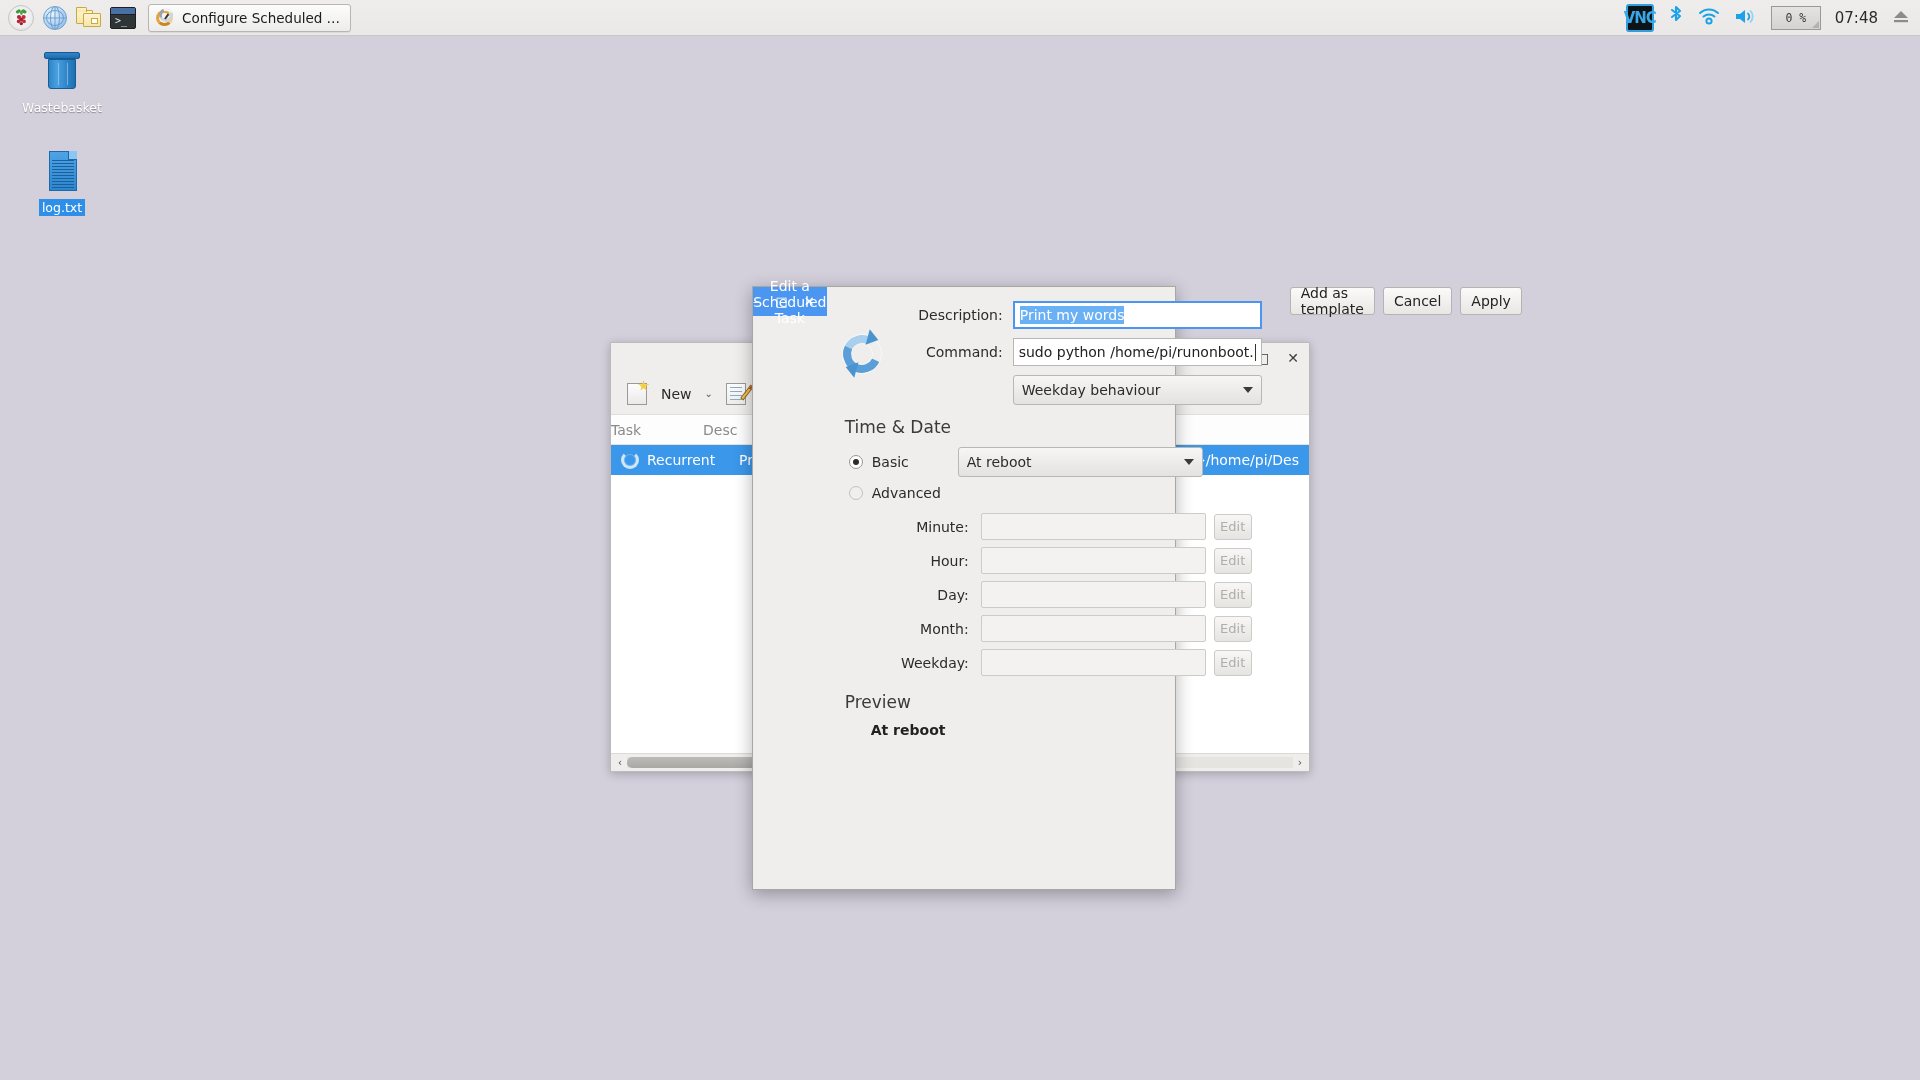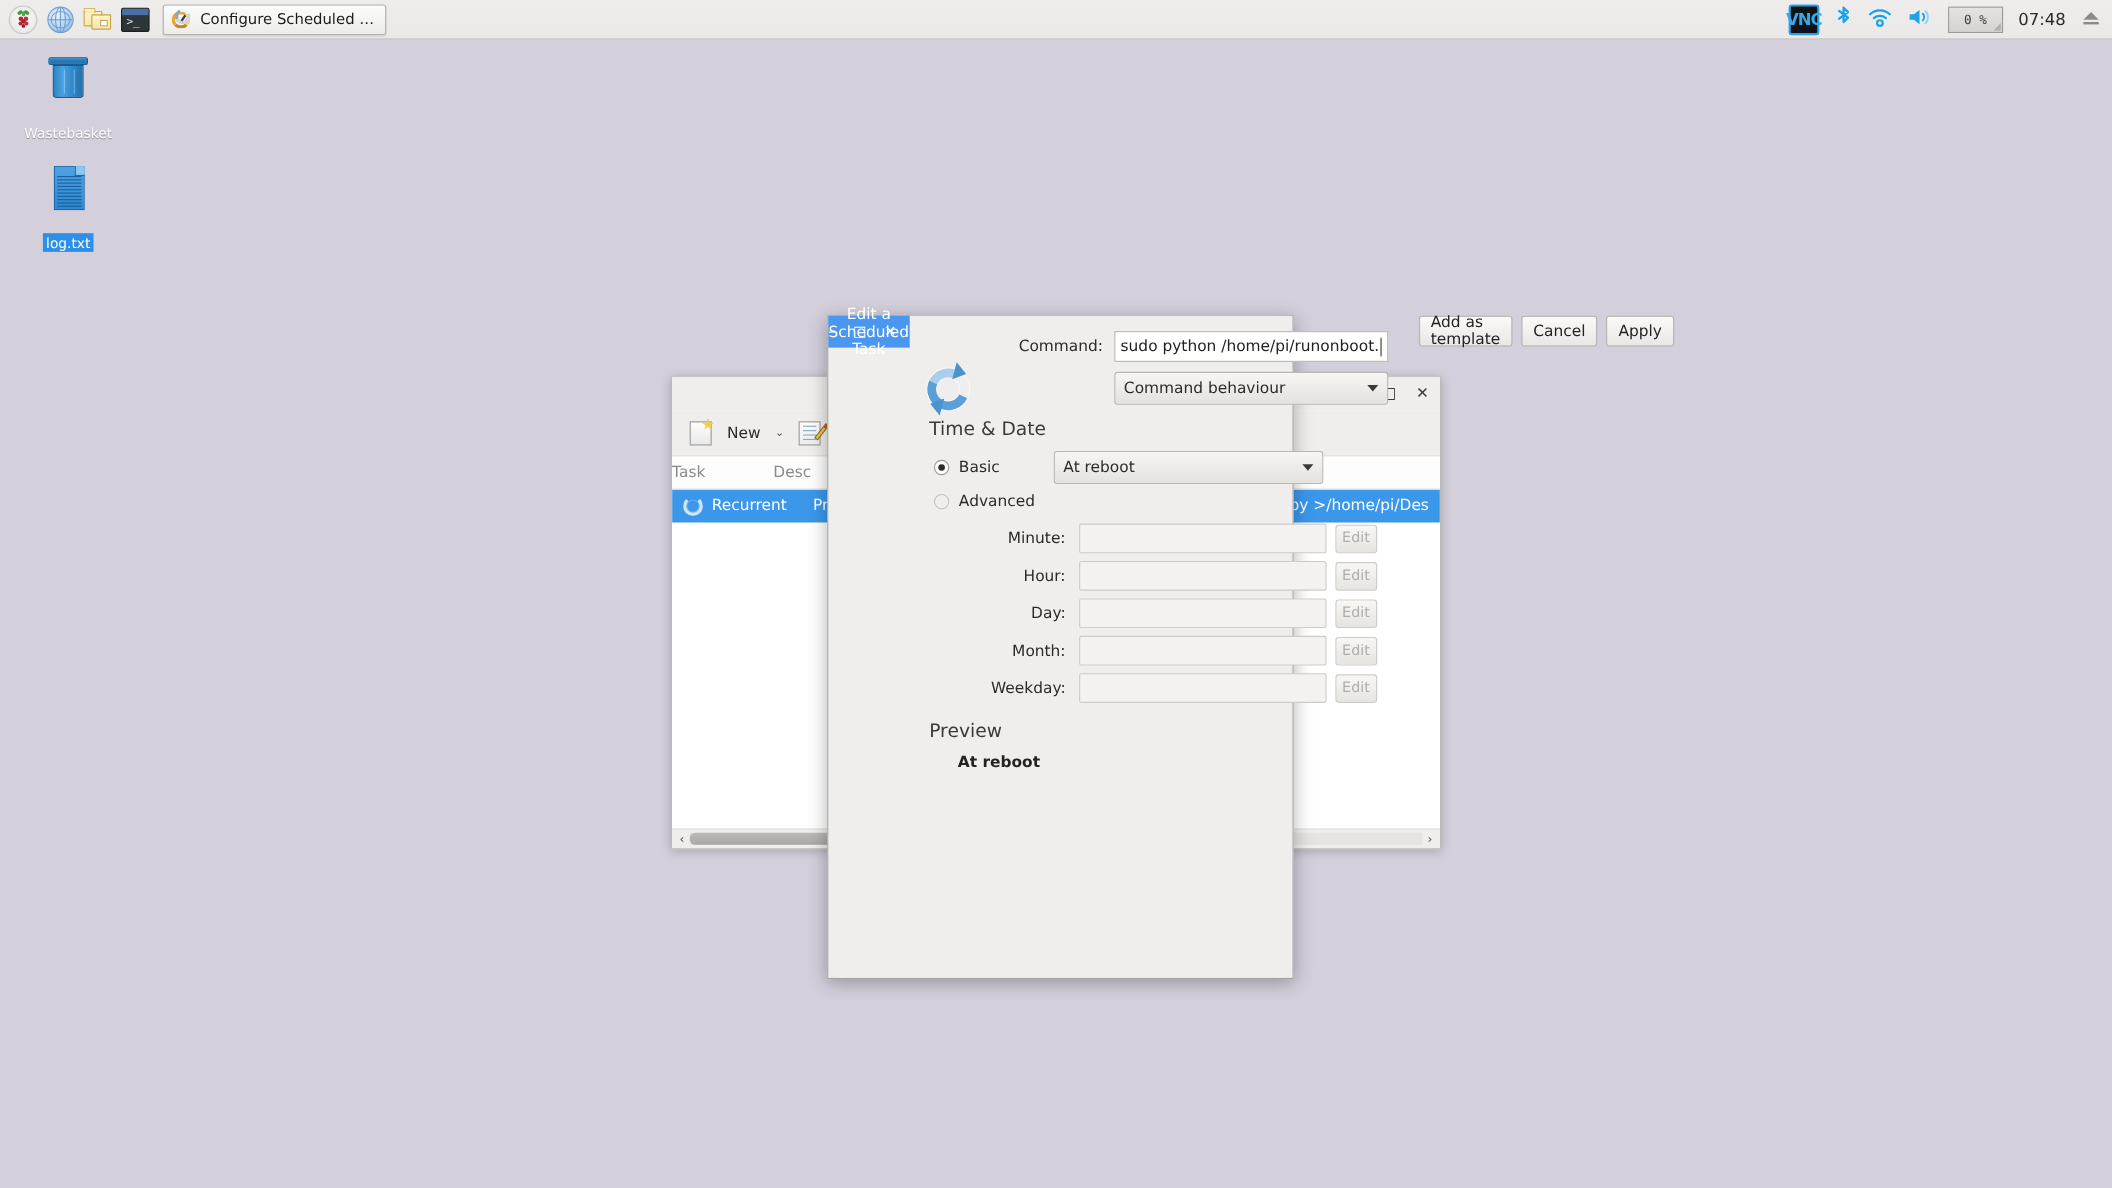--- a/index.html
+++ b/index.html
@@ -151,21 +151,21 @@
   #clock { font-size: 15px; color: #2b2b2b; }
 
   
   .desk-icon {
     position: absolute; width: 96px;
     display: flex; flex-direction: column; align-items: center;
     text-align: center;
   }
   .desk-icon .glyph { width: 48px; height: 48px; position: relative; }
   .desk-icon .lbl {
-    margin-top: 16px; font-size: 12.5px; color: #ffffff;
+    margin-top: 3px; font-size: 12.5px; color: #ffffff;
     text-shadow: 0 1px 1px rgba(0,0,0,0.35);
     padding: 1px 3px; line-height: 15px;
   }
   .desk-icon .lbl.sel { background: #2d8fe8; color:#fff; text-shadow:none; }
   
   .bin { position:absolute; left:8px; top:4px; width:32px; height:38px; }
   .bin .lid {
     position:absolute; left:-2px; top:0; width:36px; height:7px;
     background: linear-gradient(to bottom,#2f86c9,#1f6fb0);
     border:1px solid #175b92; border-radius:2px;
@@ -578,33 +578,39 @@
   </div>
 
   <div id="dlg-body">
 
     <div class="sync-big">
       <div class="r1"></div>
         <div class="a1"></div>
         <div class="a2"></div>
     </div>
 
+    <div class="frow">
+      <div class="flabel">Description:</div>
+      <div class="finput focused">
+        <span class="sel-text">Print my words</span>
+      </div>
+    </div>
 
     <div class="frow">
       <div class="flabel">Command:</div>
       <div class="finput">
         <span>sudo python /home/pi/runonboot.</span>
           <span class="caret-bar"></span>
       </div>
     </div>
 
     <div class="frow">
       <div class="flabel"></div>
       <div class="combo" style="flex:1;">
-        <span>Command behaviour</span>
+        <span>Weekday behaviour</span>
         <span class="arr"></span>
       </div>
     </div>
 
     <div class="section-h">Time &amp; Date</div>
 
     <div class="radio-row">
       <span class="radio on"></span>
       <span class="radio-lbl">Basic</span>
       <span class="combo" style="width:245px;">

